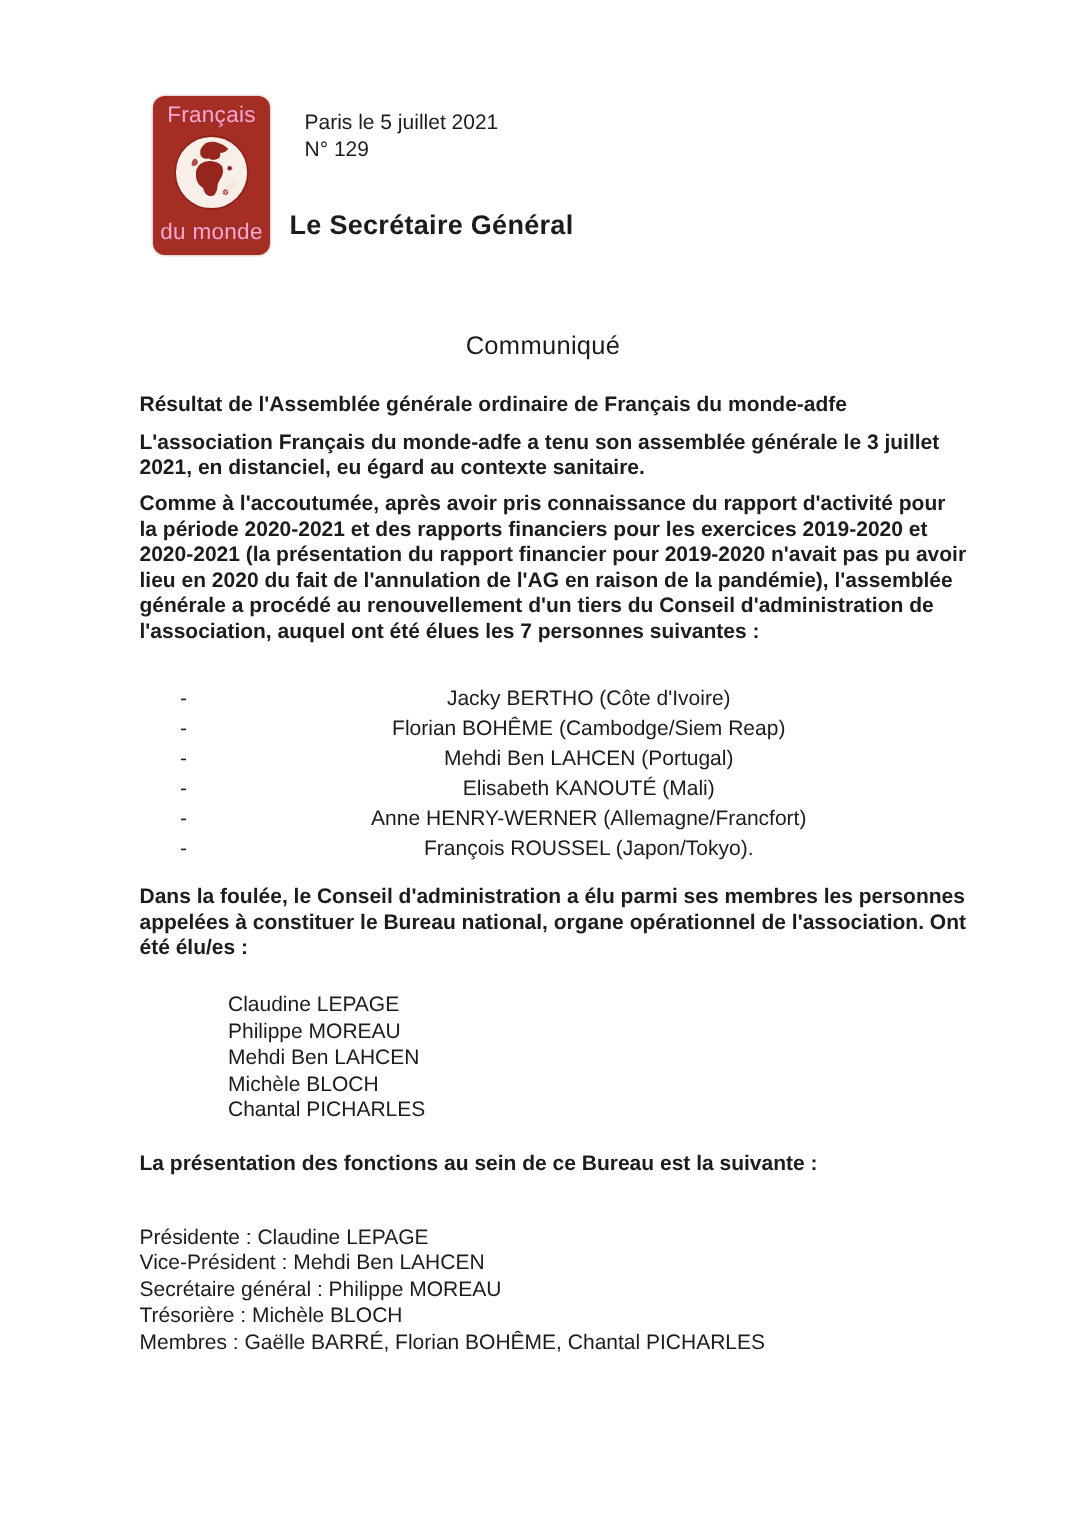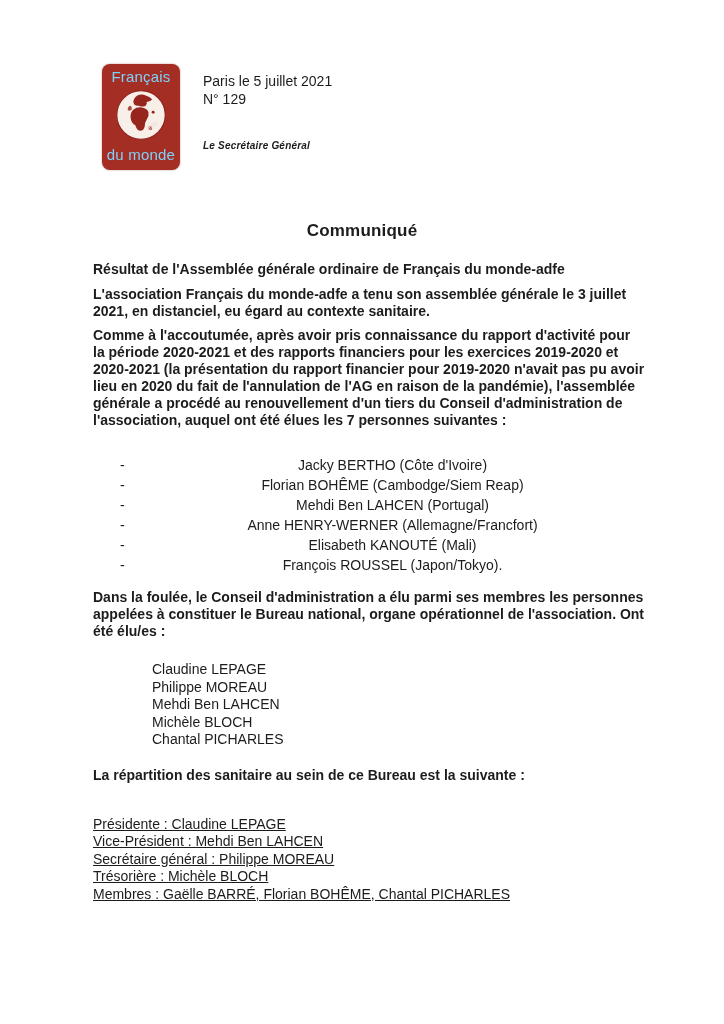--- a/index.html
+++ b/index.html
@@ -18,42 +18,42 @@
     position:absolute; left:102px; top:64px;
     width:78px; height:106px;
     background:#a42d24;
     border-radius:8px;
     display:flex; flex-direction:column;
     align-items:center; justify-content:space-between;
     padding:5px 3px 7px;
     box-shadow:0 0 2px rgba(120,40,30,.5);
   }
   .logo-word {
-    color:#7dd3fc;
+    color:#f9a8d4;
     font-size:15px;
     letter-spacing:.2px;
     line-height:16px;
     white-space:nowrap;
   }
   .logo-globe { width:56px; height:56px; margin-top:-2px; }
   
   .header-meta {
     position:absolute; left:203px; top:72px;
     font-size:14px; line-height:18px;
   }
   .signatory {
-    position:absolute; left:203px; top:140px;
-    font-size:10px; font-weight:bold; font-style:italic;
+    position:absolute; left:193px; top:140px;
+    font-size:18px; font-weight:bold; 
     letter-spacing:.2px;
   }
   
   .doc-title {
     position:absolute; left:0; top:221px; width:724px;
     text-align:center;
-    font-size:17px; font-weight:bold;
+    font-size:17px; font-weight:normal;
     letter-spacing:.2px;
   }
   
   .content {
     position:absolute; left:93px; top:261px; width:552px;
     font-size:14px; line-height:17px;
   }
   .content p { margin:0;font-weight:bold; }
   .p1 { margin-bottom:8px !important; }
   .p2 { margin-bottom:7px !important; }
@@ -61,21 +61,21 @@
   .p4 { margin-bottom:21px !important; }
   .p5 { margin-bottom:32px !important; }
   ul { list-style:none; }
   .elected-list { margin:0 0 14px; padding-left:27px;text-align:center; }
   .elected-list li { position:relative; padding-left:20px; line-height:20px; }
   .elected-list li::before {
     content:"-"; position:absolute; left:0; top:0;
   }
   .bureau-list { margin:0 0 18px; padding-left:59px; }
   .bureau-list li { line-height:17.5px; }
-  .roles-list { margin:0; padding:0;text-decoration:underline; }
+  .roles-list { margin:0; padding:0; }
   .roles-list li { line-height:17.5px; }
 </style>
 </head>
 <body>
 
 <div class="page">
 
   <div class="logo">
     <div class="logo-word">Français</div>
     <svg class="logo-globe" viewBox="0 0 60 60">
@@ -107,36 +107,36 @@
 
   <div class="content">
     <p class="p1">Résultat de l'Assemblée générale ordinaire de Français du monde-adfe</p>
     <p class="p2">L'association Français du monde-adfe a tenu son assemblée générale le 3 juillet 2021, en distanciel, eu égard au contexte sanitaire.</p>
     <p class="p3">Comme à l'accoutumée, après avoir pris connaissance du rapport d'activité pour la période 2020-2021 et des rapports financiers pour les exercices 2019-2020 et 2020-2021 (la présentation du rapport financier pour 2019-2020 n'avait pas pu avoir lieu en 2020 du fait de l'annulation de l'AG en raison de la pandémie), l'assemblée générale a procédé au renouvellement d'un tiers du Conseil d'administration de l'association, auquel ont été élues les 7 personnes suivantes :</p>
 
     <ul class="elected-list">
       <li>Jacky BERTHO (Côte d'Ivoire)</li>
       <li>Florian BOHÊME (Cambodge/Siem Reap)</li>
       <li>Mehdi Ben LAHCEN (Portugal)</li>
+      <li>Elisabeth KANOUTÉ (Mali)</li>
       <li>Anne HENRY-WERNER (Allemagne/Francfort)</li>
-      <li>Elisabeth KANOUTÉ (Mali)</li>
       <li>François ROUSSEL (Japon/Tokyo).</li>
     </ul>
 
     <p class="p4">Dans la foulée, le Conseil d'administration a élu parmi ses membres les personnes appelées à constituer le Bureau national, organe opérationnel de l'association. Ont été élu/es :</p>
 
     <ul class="bureau-list">
       <li>Claudine LEPAGE</li>
       <li>Philippe MOREAU</li>
       <li>Mehdi Ben LAHCEN</li>
       <li>Michèle BLOCH</li>
       <li>Chantal PICHARLES</li>
     </ul>
 
-    <p class="p5">La répartition des sanitaire au sein de ce Bureau est la suivante :</p>
+    <p class="p5">La présentation des fonctions au sein de ce Bureau est la suivante :</p>
 
     <ul class="roles-list">
       <li>Présidente : Claudine LEPAGE</li>
       <li>Vice-Président : Mehdi Ben LAHCEN</li>
       <li>Secrétaire général : Philippe MOREAU</li>
       <li>Trésorière : Michèle BLOCH</li>
       <li>Membres : Gaëlle BARRÉ, Florian BOHÊME, Chantal PICHARLES</li>
     </ul>
   </div>
 

